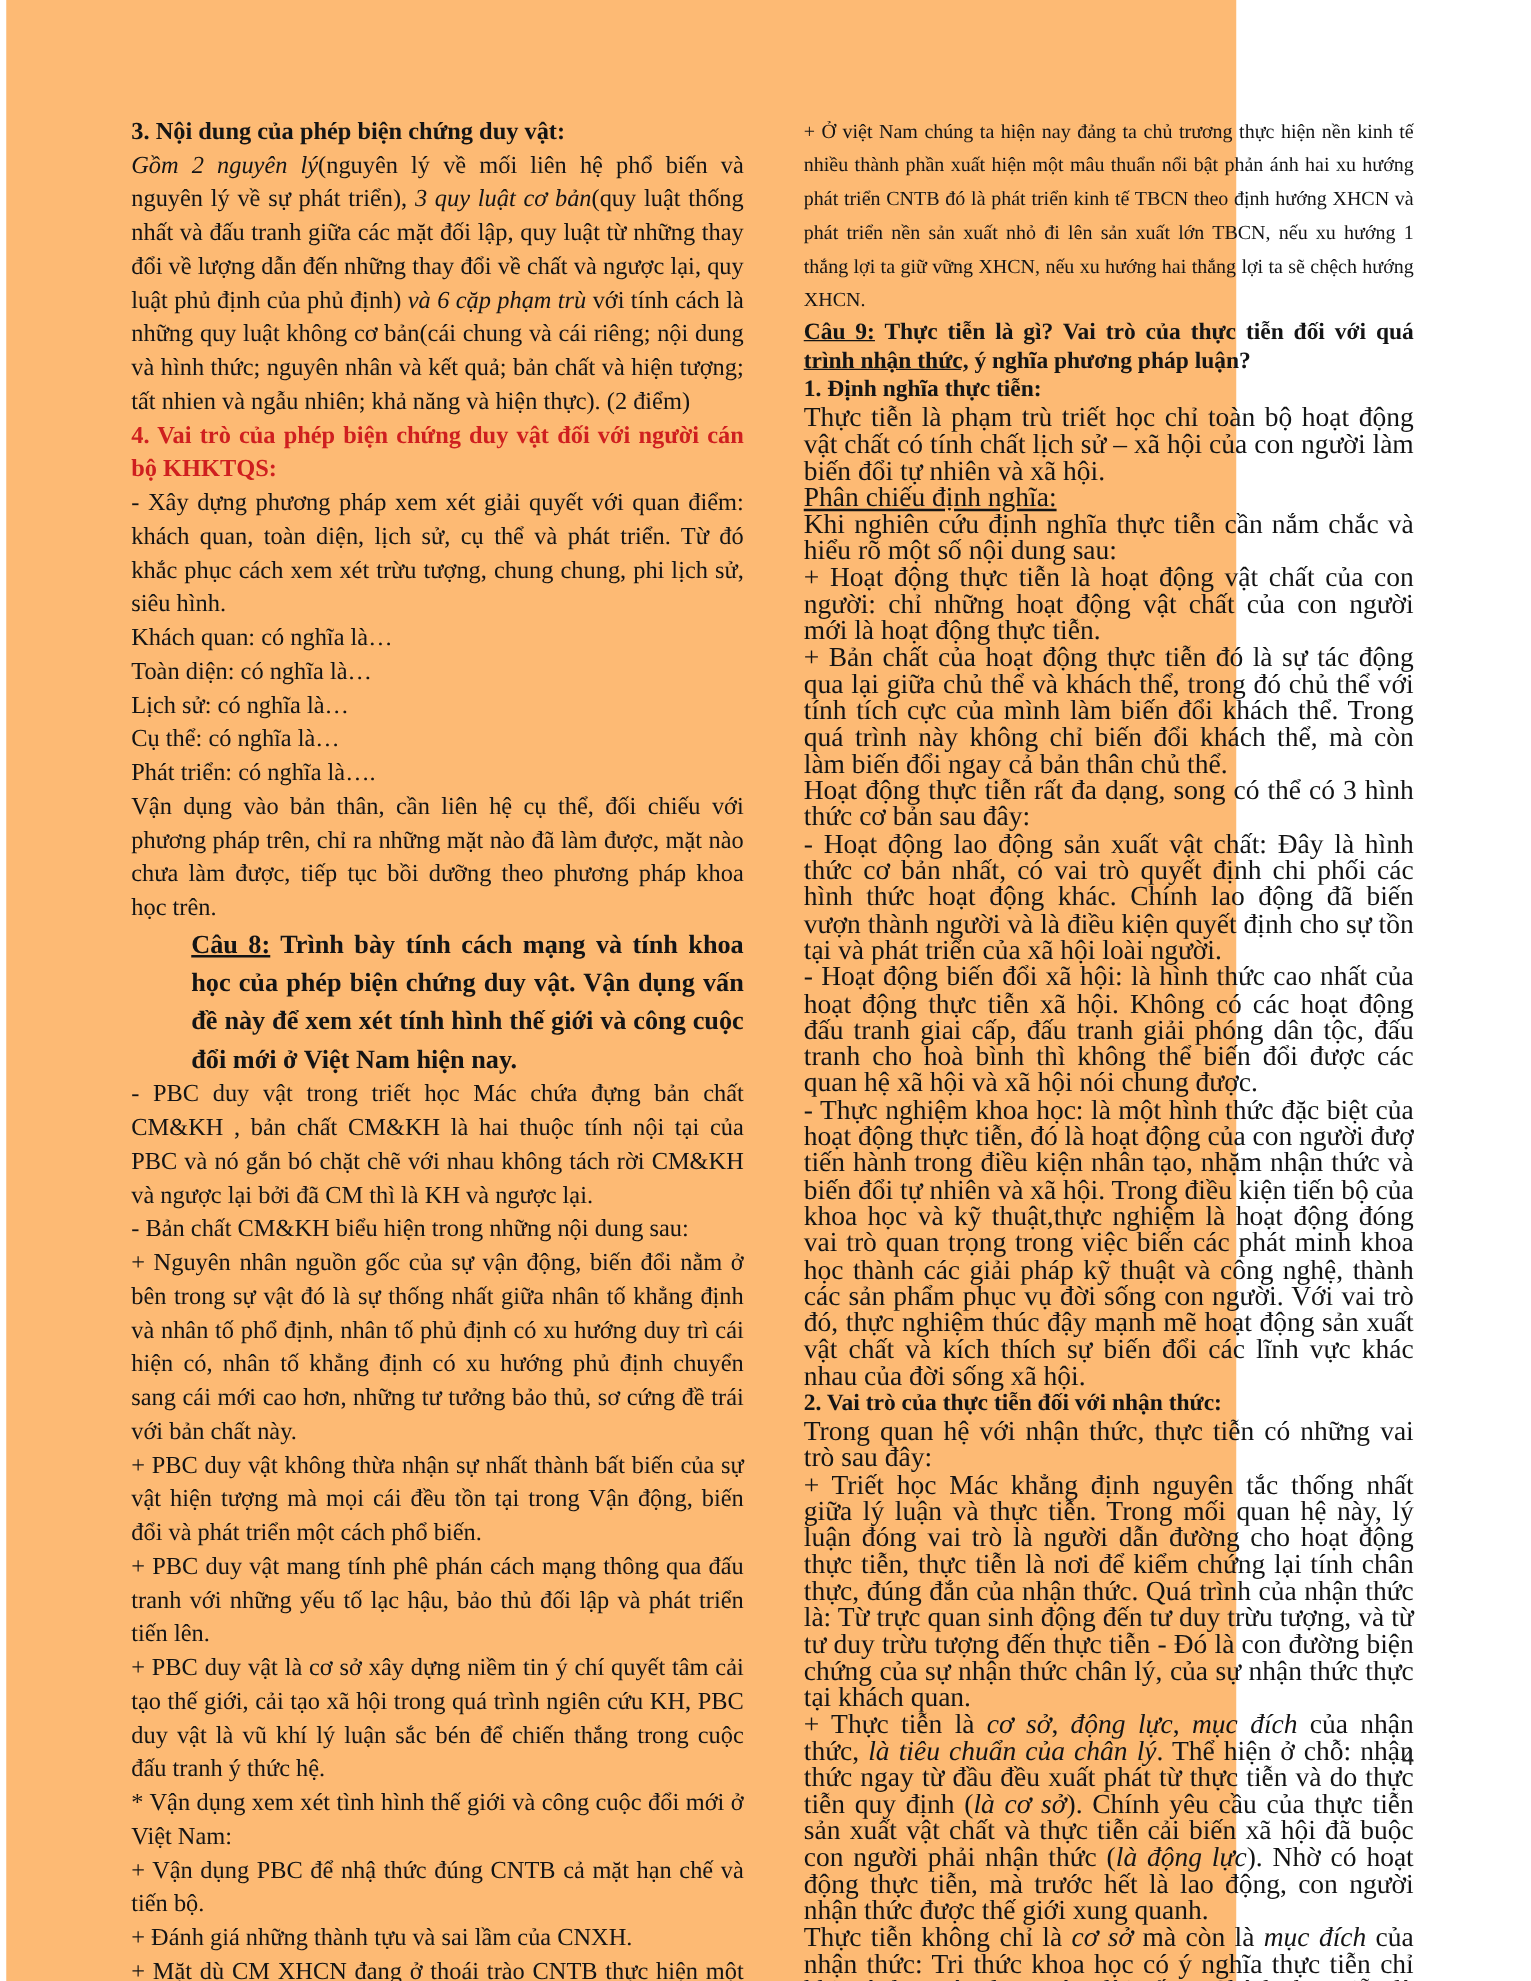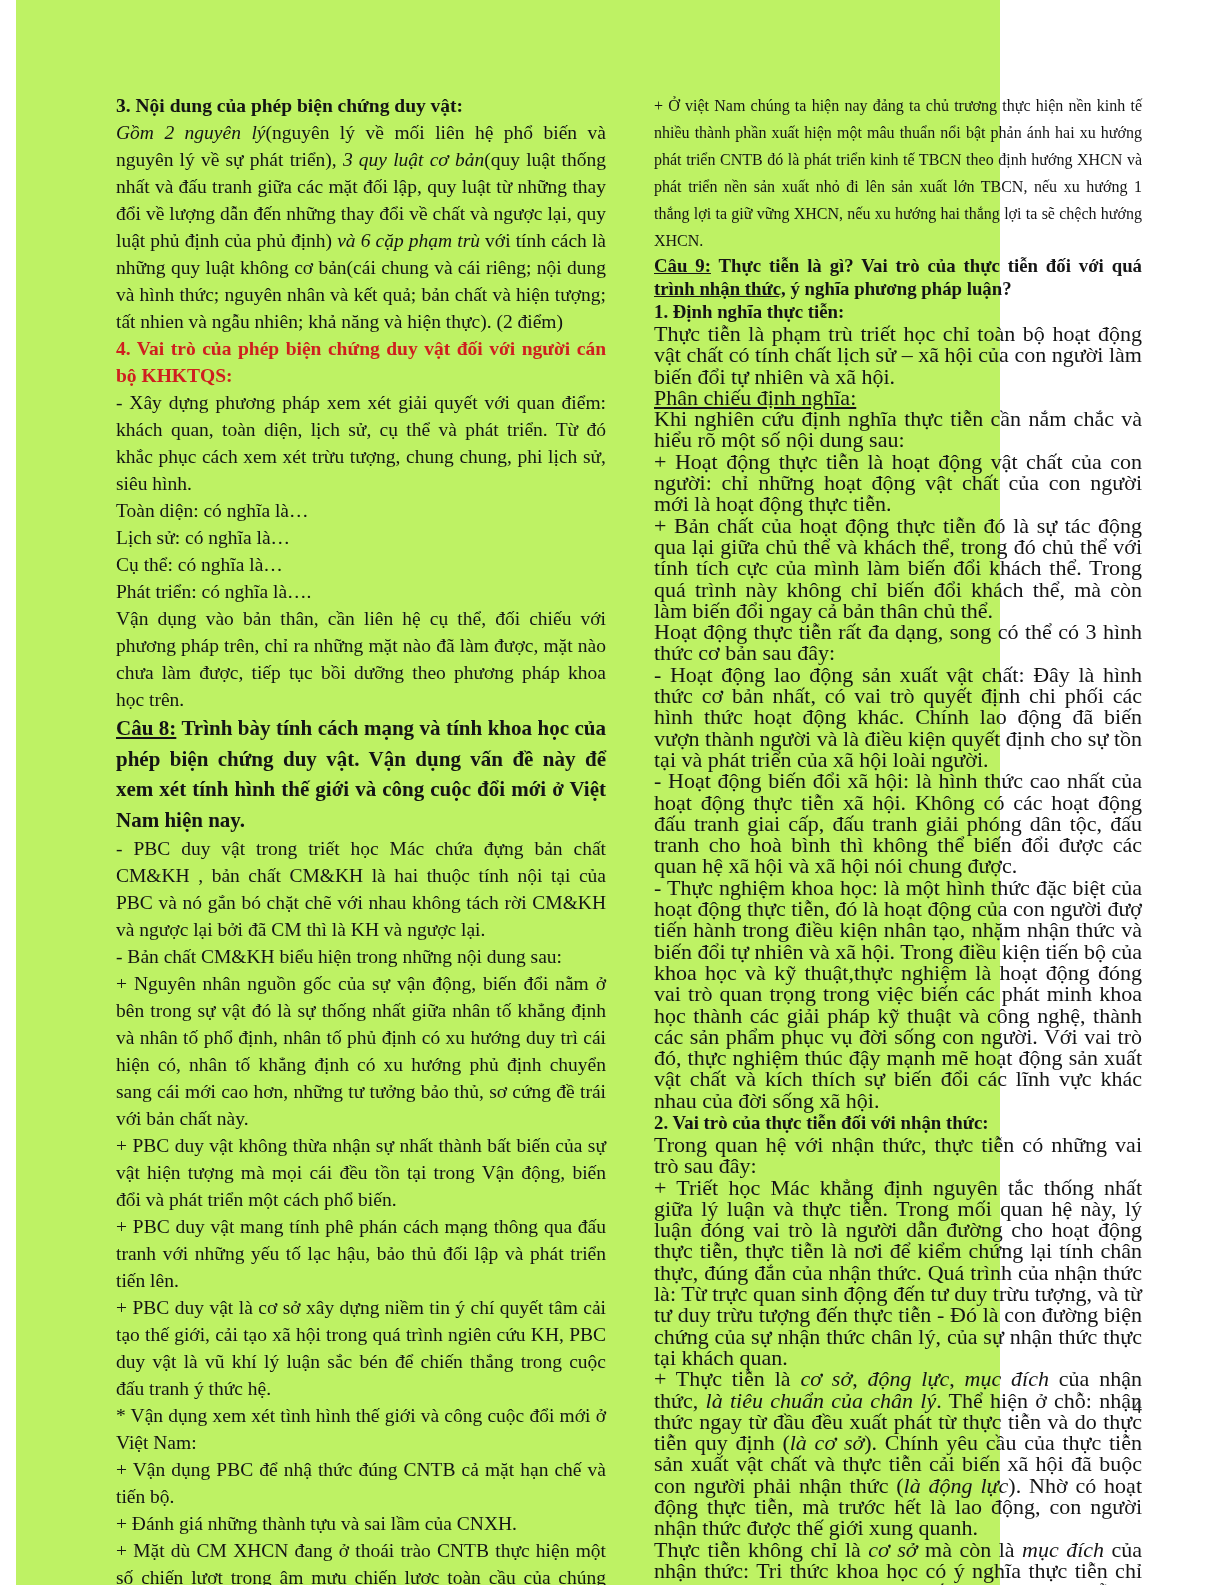--- a/index.html
+++ b/index.html
@@ -1,45 +1,46 @@
 <!DOCTYPE html>
 <html><head>
 <meta charset="utf-8">
 <style>
   html,body{margin:0;padding:0;background:#ffffff;}
   body{width:1225px;height:1585px;position:relative;overflow:hidden;
        font-family:"Liberation Serif","DejaVu Serif",serif;color:#141414;}
-  .page{position:absolute;left:16px;top:0;width:984px;height:1585px;background:#bef264;}
+  .page{position:absolute;left:5px;top:0;width:984px;height:1585px;background:#fdba74;}
   .cols{position:absolute;left:100px;top:92px;width:1026px;display:flex;gap:48px;}
   .col{text-align:justify;}
   .col-left{width:490px;}
   .col-right{width:488px;}
   .col p{margin:0;padding:0;}
   .col-left p{font-size:19.5px;line-height:27px;}
-  .col-left p.lg{font-size:21px;line-height:30.5px;}
+  .col-left p.lg{font-size:21px;line-height:30.5px;margin-left:48px;}
   .col-right p{font-size:22px;line-height:21.3px;}
   .col-right p.lead{font-size:16px;line-height:27px;}
   .col-right p.hd{font-size:18.8px;line-height:23px;}
   .b{font-weight:bold;}
   .i{font-style:italic;}
   .u{text-decoration:underline;}
   .r{color:#cf1f1f;}
   .footer{position:absolute;left:0;top:1396px;width:1126px;text-align:right;
           font-size:19px;color:#222;}
 </style>
 </head>
 <body>
 
 <div class="page">
   <div class="cols">
     <div class="col col-left">
         <p><span class="b">3. Nội dung của phép biện chứng duy vật:</span></p>
         <p><span class="i">Gồm 2 nguyên lý</span><span>(nguyên lý về mối liên hệ phổ biến và nguyên lý về sự phát triển), </span><span class="i">3 quy luật cơ bản</span><span>(quy luật thống nhất và đấu tranh giữa các mặt đối lập, quy luật từ những thay đổi về lượng dẫn đến những thay đổi về chất và ngược lại, quy luật phủ định của phủ định) </span><span class="i">và 6 cặp phạm trù</span><span> với tính cách là những quy luật không cơ bản(cái chung và cái riêng; nội dung và hình thức; nguyên nhân và kết quả; bản chất và hiện tượng; tất nhien và ngẫu nhiên; khả năng và hiện thực).  (2 điểm)</span></p>
         <p><span class="b r">4. Vai trò của phép biện chứng duy vật đối với người cán bộ KHKTQS:</span></p>
         <p><span>- Xây dựng phương pháp xem xét giải quyết với quan điểm: khách quan, toàn diện, lịch sử, cụ thể và phát triển. Từ đó khắc phục cách xem xét trừu tượng, chung chung, phi lịch sử, siêu hình.</span></p>
+        <p><span>Khách quan: có nghĩa là…</span></p>
         <p><span>Toàn diện: có nghĩa là…</span></p>
         <p><span>Lịch sử: có nghĩa là…</span></p>
         <p><span>Cụ thể: có nghĩa là…</span></p>
         <p><span>Phát triển: có nghĩa là….</span></p>
         <p><span>Vận dụng vào bản thân, cần liên hệ cụ thể, đối chiếu với phương pháp trên, chỉ ra những mặt nào đã làm được, mặt nào chưa làm được, tiếp tục bồi dưỡng theo phương pháp khoa học trên.</span></p>
         <p class="lg"><span class="b u">Câu 8:</span><span class="b"> Trình bày tính cách mạng và tính khoa học của phép biện chứng duy vật. Vận dụng vấn đề này để xem xét tính hình thế giới và công cuộc đổi mới ở Việt Nam hiện nay.</span></p>
         <p><span>- PBC duy vật trong triết học Mác chứa đựng bản chất CM&amp;KH , bản chất CM&amp;KH là hai thuộc tính nội tại của PBC và nó gắn bó chặt chẽ với nhau không tách rời CM&amp;KH và ngược lại bởi đã CM thì là KH và ngược lại.</span></p>
         <p><span>- Bản chất CM&amp;KH biểu hiện trong những nội dung sau:</span></p>
         <p><span>+ Nguyên nhân nguồn gốc của sự vận động, biến đổi nằm ở bên trong sự vật đó là sự thống nhất giữa nhân tố khẳng định và nhân tố phổ định, nhân tố phủ định có xu hướng duy trì cái hiện có, nhân tố khẳng định có xu hướng phủ định chuyển sang cái mới cao hơn, những tư tưởng bảo thủ, sơ cứng đề trái với bản chất này.</span></p>
         <p><span>+ PBC duy vật không thừa nhận sự nhất thành bất biến của sự vật hiện tượng mà mọi cái đều tồn tại trong Vận động, biến đổi và phát triển một cách phổ biến.</span></p>

